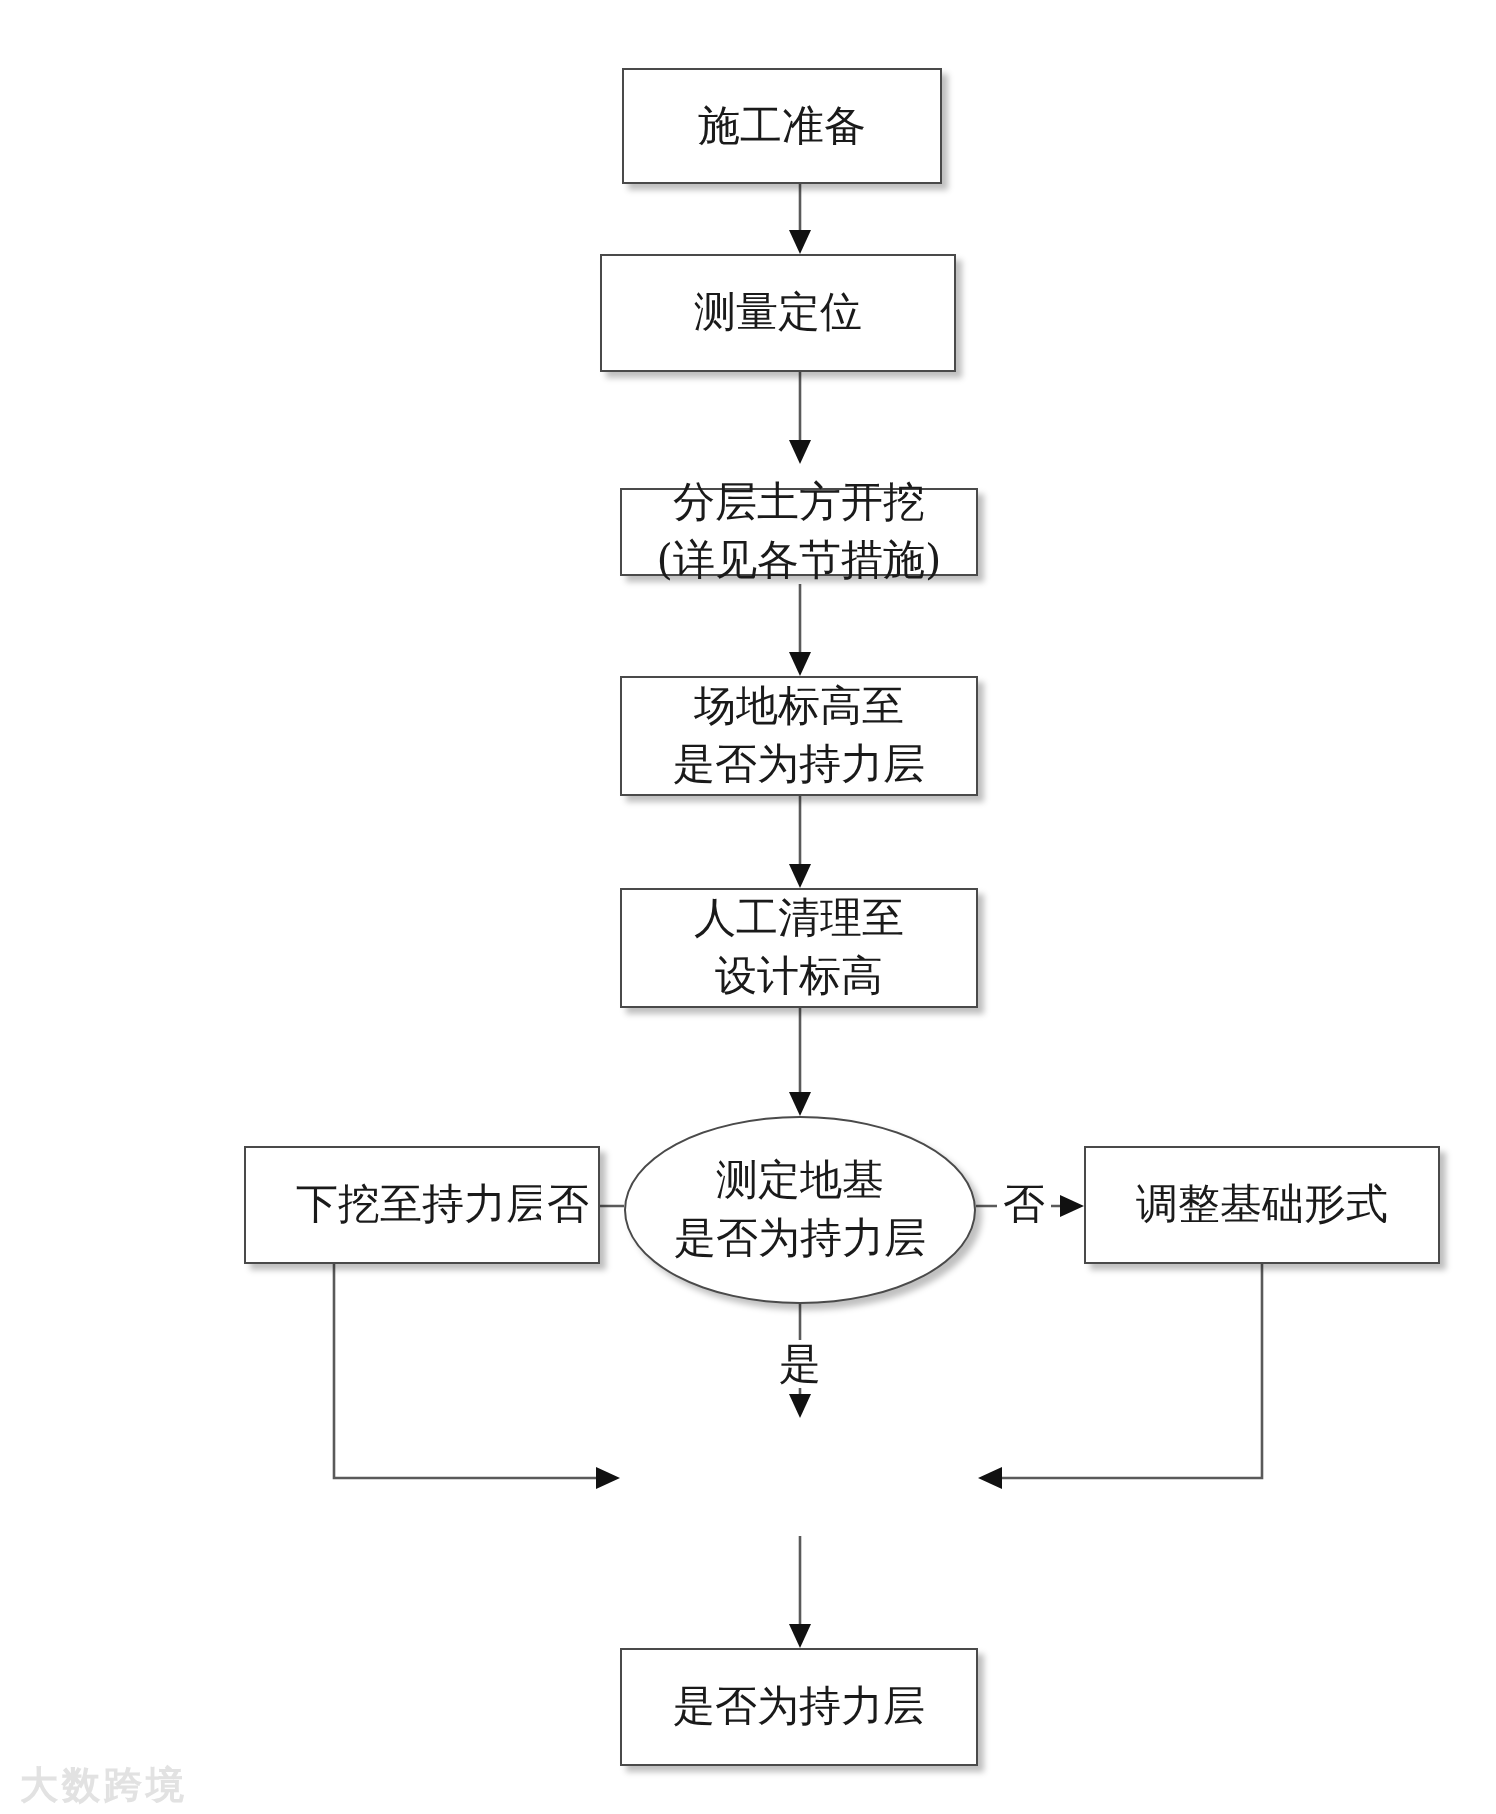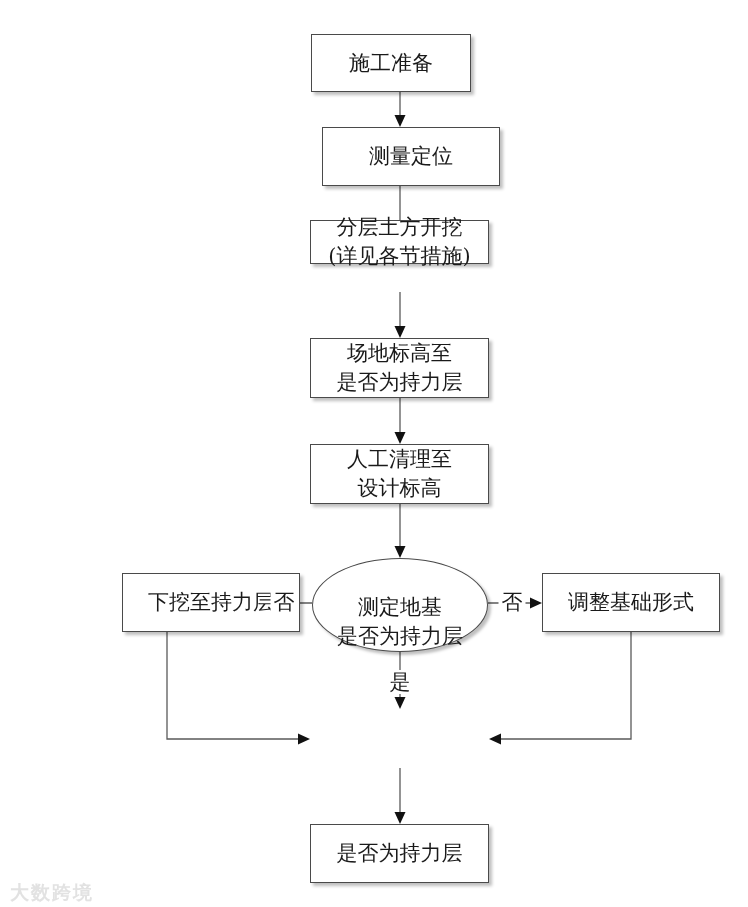--- a/index.html
+++ b/index.html
@@ -12,21 +12,21 @@
   .node{
     position:absolute;display:flex;align-items:center;justify-content:center;
     background:#ffffff;border:1px solid #4a4a4a;
     box-shadow:3px 3px 3px rgba(0,0,0,0.25);
     box-sizing:border-box;
   }
   .node .label{
     display:block;white-space:pre-line;text-align:center;
     font-size:21px;line-height:29px;color:#1a1a1a;
   }
-  .ellipse{border-radius:50%;align-items:flex-end;}
+  .ellipse{border-radius:50%;}
   .edge-label{
     position:absolute;transform:translate(-50%,-50%);
     background:#ffffff;padding:0 3px;
     font-size:21px;line-height:24px;color:#1a1a1a;
   }
   .watermark{
     position:absolute;left:10px;top:874px;height:26px;
     display:flex;align-items:center;gap:6px;
     color:#e2e2e2;user-select:none;flex-direction:column;
   }
@@ -84,25 +84,25 @@
     <g>
       <line x1="400" y1="768" x2="400" y2="813" stroke="#5a5a5a" stroke-width="1.3"></line>
       <polygon points="400,824 394.5,812 405.5,812" fill="#111111"></polygon>
     </g>
   </svg>
 
   <div class="node" style="left:311px;top:34px;width:160px;height:58px;">
     <span class="label">施工准备</span>
   </div>
 
-  <div class="node" style="left:322px;top:127px;width:178px;height:59px;">
+  <div class="node" style="left:300px;top:127px;width:178px;height:59px;">
     <span class="label">测量定位</span>
   </div>
 
-  <div class="node" style="left:310px;top:220px;width:179px;height:44px;">
+  <div class="node" style="left:310px;top:244px;width:179px;height:44px;">
     <span class="label">分层土方开挖
 (详见各节措施)</span>
   </div>
 
   <div class="node" style="left:310px;top:338px;width:179px;height:60px;">
     <span class="label">场地标高至
 是否为持力层</span>
   </div>
 
   <div class="node" style="left:310px;top:444px;width:179px;height:60px;">

